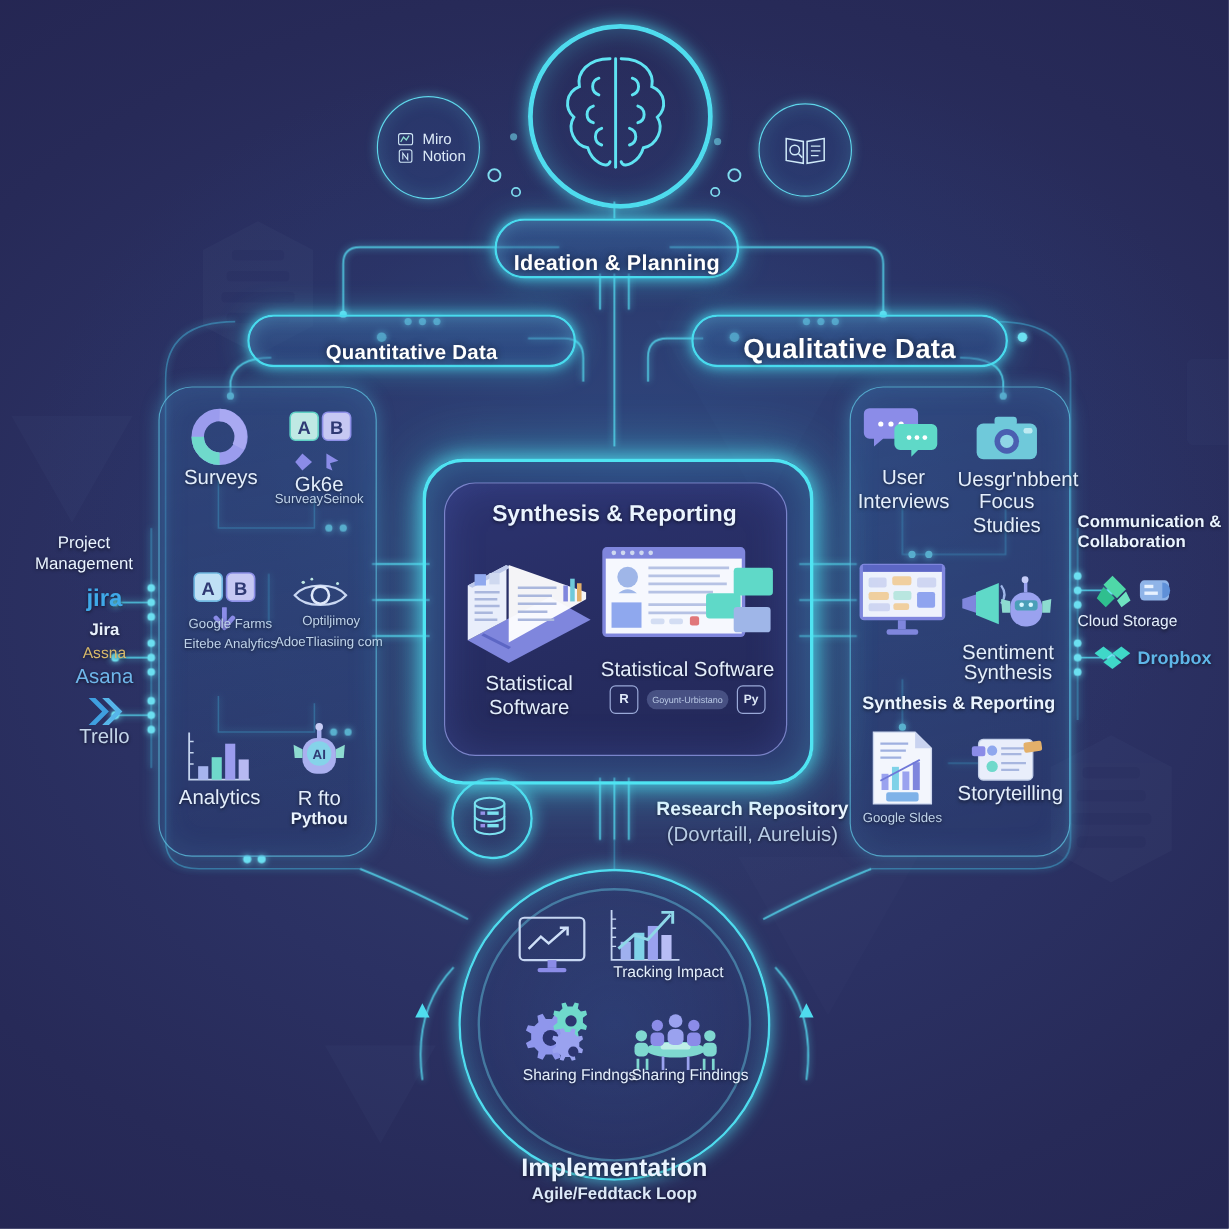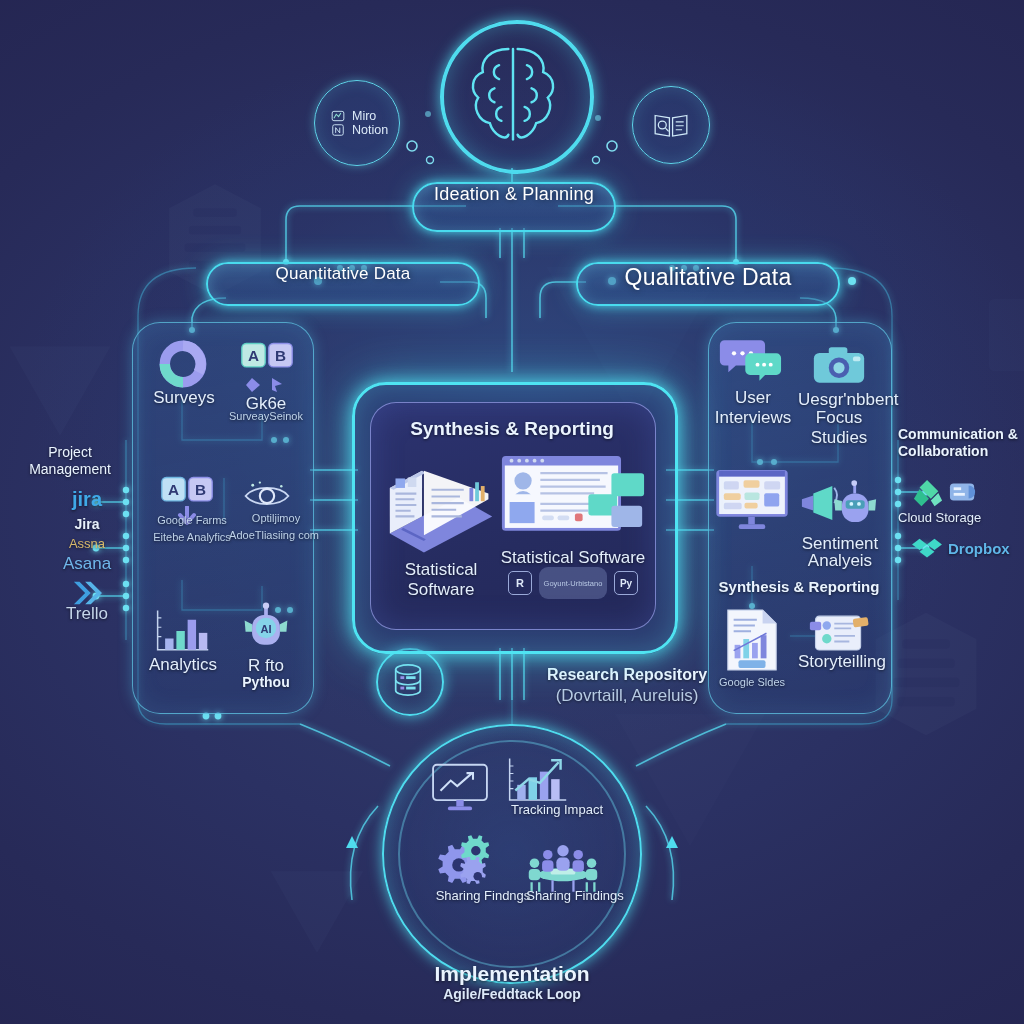--- a/index.html
+++ b/index.html
@@ -11,24 +11,24 @@
       radial-gradient(ellipse 700px 500px at 52% 38%, rgba(46,72,128,.85) 0%, rgba(40,56,110,.35) 45%, rgba(0,0,0,0) 72%),
       radial-gradient(ellipse 900px 700px at 50% 50%, #33406f 0%, #2b3163 48%, #272a58 74%, #242551 100%),
       linear-gradient(160deg,#2b2d5e 0%,#2a2c5c 40%,#23254e 100%);
     overflow:hidden;}
 
   
   .wm{position:absolute;opacity:.055;fill:#cfe6ff;pointer-events:none;}
   .wmt{position:absolute;opacity:.05;pointer-events:none;}
 
   
-  .pill{position:absolute;display:flex;align-items:flex-start;justify-content:center;
+  .pill{position:absolute;display:flex;align-items:flex-end;justify-content:center;
     border-radius:999px;border:2px solid #49dbee;
     background:linear-gradient(180deg,rgba(60,110,165,.55),rgba(40,75,135,.45));
-    color:#fff;font-weight:400;letter-spacing:.2px;
+    color:#fff;font-weight:700;letter-spacing:.2px;
     box-shadow:0 0 10px rgba(73,219,238,.85),0 0 26px rgba(73,219,238,.45),
                inset 0 0 14px rgba(120,235,255,.28);
     text-shadow:0 0 6px rgba(0,0,0,.55);}
 
   .panel{position:absolute;border-radius:28px;border:1.6px solid rgba(96,200,230,.75);
     background:linear-gradient(170deg,rgba(52,92,150,.42),rgba(40,70,125,.30));
     box-shadow:0 0 14px rgba(80,200,235,.35),inset 0 0 26px rgba(90,190,230,.13);}
 
   .ctr-shell{position:absolute;border-radius:34px;border:3px solid #4fe4f2;
     background:rgba(40,70,130,.25);
@@ -390,21 +390,21 @@
       <rect x="48" y="27" width="20" height="9" rx="3" fill="#4a9fb8"></rect>
       <circle cx="54" cy="31" r="2" fill="#d6f6ff"></circle>
         <circle cx="62" cy="31" r="2" fill="#d6f6ff"></circle>
       <rect x="56" y="10" width="3" height="10" fill="#9aa2ef"></rect>
       <circle cx="57" cy="9" r="3" fill="#c6cdf8"></circle>
       <path d="M44 28 L36 26 L37 38 L44 38" fill="#8ddbd0"></path>
       <path d="M72 28 L80 26 L79 38 L72 38" fill="#8ddbd0"></path>
     </svg>
   </div>
   <div class="lbl lbl-sm" style="left:798px;top:534px;width:84px">Sentiment</div>
-  <div class="lbl lbl-sm" style="left:798px;top:551px;width:84px">Analyeis</div>
+  <div class="lbl lbl-sm" style="left:798px;top:551px;width:84px">Synthesis</div>
 
   <div class="lbl lbl-md" style="left:710px;top:578px;width:178px;font-size:15px;font-weight:700">Synthesis &amp; Reporting</div>
 
   <div class="icon" style="left:724px;top:608px;width:56px;height:64px">
     <svg viewBox="0 0 58 66" width="56" height="64">
       <path d="M4 2 H40 L54 16 V64 H4 Z" fill="#f3f6fd" stroke="#cdd7ee" stroke-width="1.2"></path>
       <path d="M40 2 V16 H54" fill="#c9d3f0"></path>
       <path d="M10 12 H34 M10 18 H32 M10 24 H28" stroke="#9fb0e0" stroke-width="2"></path>
       <rect x="11" y="38" width="6" height="14" fill="#9aa2ef"></rect>
       <rect x="20" y="32" width="6" height="20" fill="#7fd2e8"></rect>
@@ -475,21 +475,21 @@
       <rect x="78" y="64" width="8" height="8" rx="2" fill="#e0777a"></rect>
       <rect x="92" y="44" width="30" height="22" rx="3" fill="#5fd9c8"></rect>
       <rect x="116" y="22" width="34" height="24" rx="3" fill="#5fd9c8"></rect>
       <rect x="116" y="56" width="32" height="22" rx="3" fill="#9fb6e8"></rect>
     </svg>
   </div>
   <div class="lbl lbl-sm" style="left:500px;top:548px;width:146px;z-index:6">Statistical Software</div>
 
   <div style="position:absolute;left:508px;top:572px;width:130px;height:22px;display:flex;align-items:center;gap:7px;z-index:6">
     <div style="width:22px;height:22px;border:1.4px solid #9aa9d8;border-radius:5px;display:flex;align-items:center;justify-content:center;color:#dfe9f8;font-size:11px;font-weight:700">R</div>
-    <div style="flex:1;height:32px;border-radius:9px;background:rgba(160,180,230,.28);display:flex;align-items:center;justify-content:center;color:#b8c8e4;font-size:7.5px">Goyunt-Urbistano</div>
+    <div style="flex:1;height:16px;border-radius:9px;background:rgba(160,180,230,.28);display:flex;align-items:center;justify-content:center;color:#b8c8e4;font-size:7.5px">Goyunt-Urbistano</div>
     <div style="width:22px;height:22px;border:1.4px solid #9aa9d8;border-radius:5px;display:flex;align-items:center;justify-content:center;color:#dfe9f8;font-size:10px;font-weight:700">Py</div>
   </div>
 
   <div class="ring" style="left:376px;top:648px;width:64px;height:64px"></div>
   <div class="icon" style="left:390px;top:662px;width:36px;height:36px">
     <svg viewBox="0 0 38 38" width="36" height="36">
       <ellipse cx="19" cy="8" rx="13" ry="5" fill="none" stroke="#7fe2f0" stroke-width="1.8"></ellipse>
       <path d="M6 8 V19 a13 5 0 0 0 26 0 V8" fill="none" stroke="#7fe2f0" stroke-width="1.8"></path>
       <path d="M6 19 V30 a13 5 0 0 0 26 0 V19" fill="none" stroke="#7fe2f0" stroke-width="1.8"></path>
       <rect x="11" y="15" width="4" height="3" fill="#9a8ce8"></rect>

